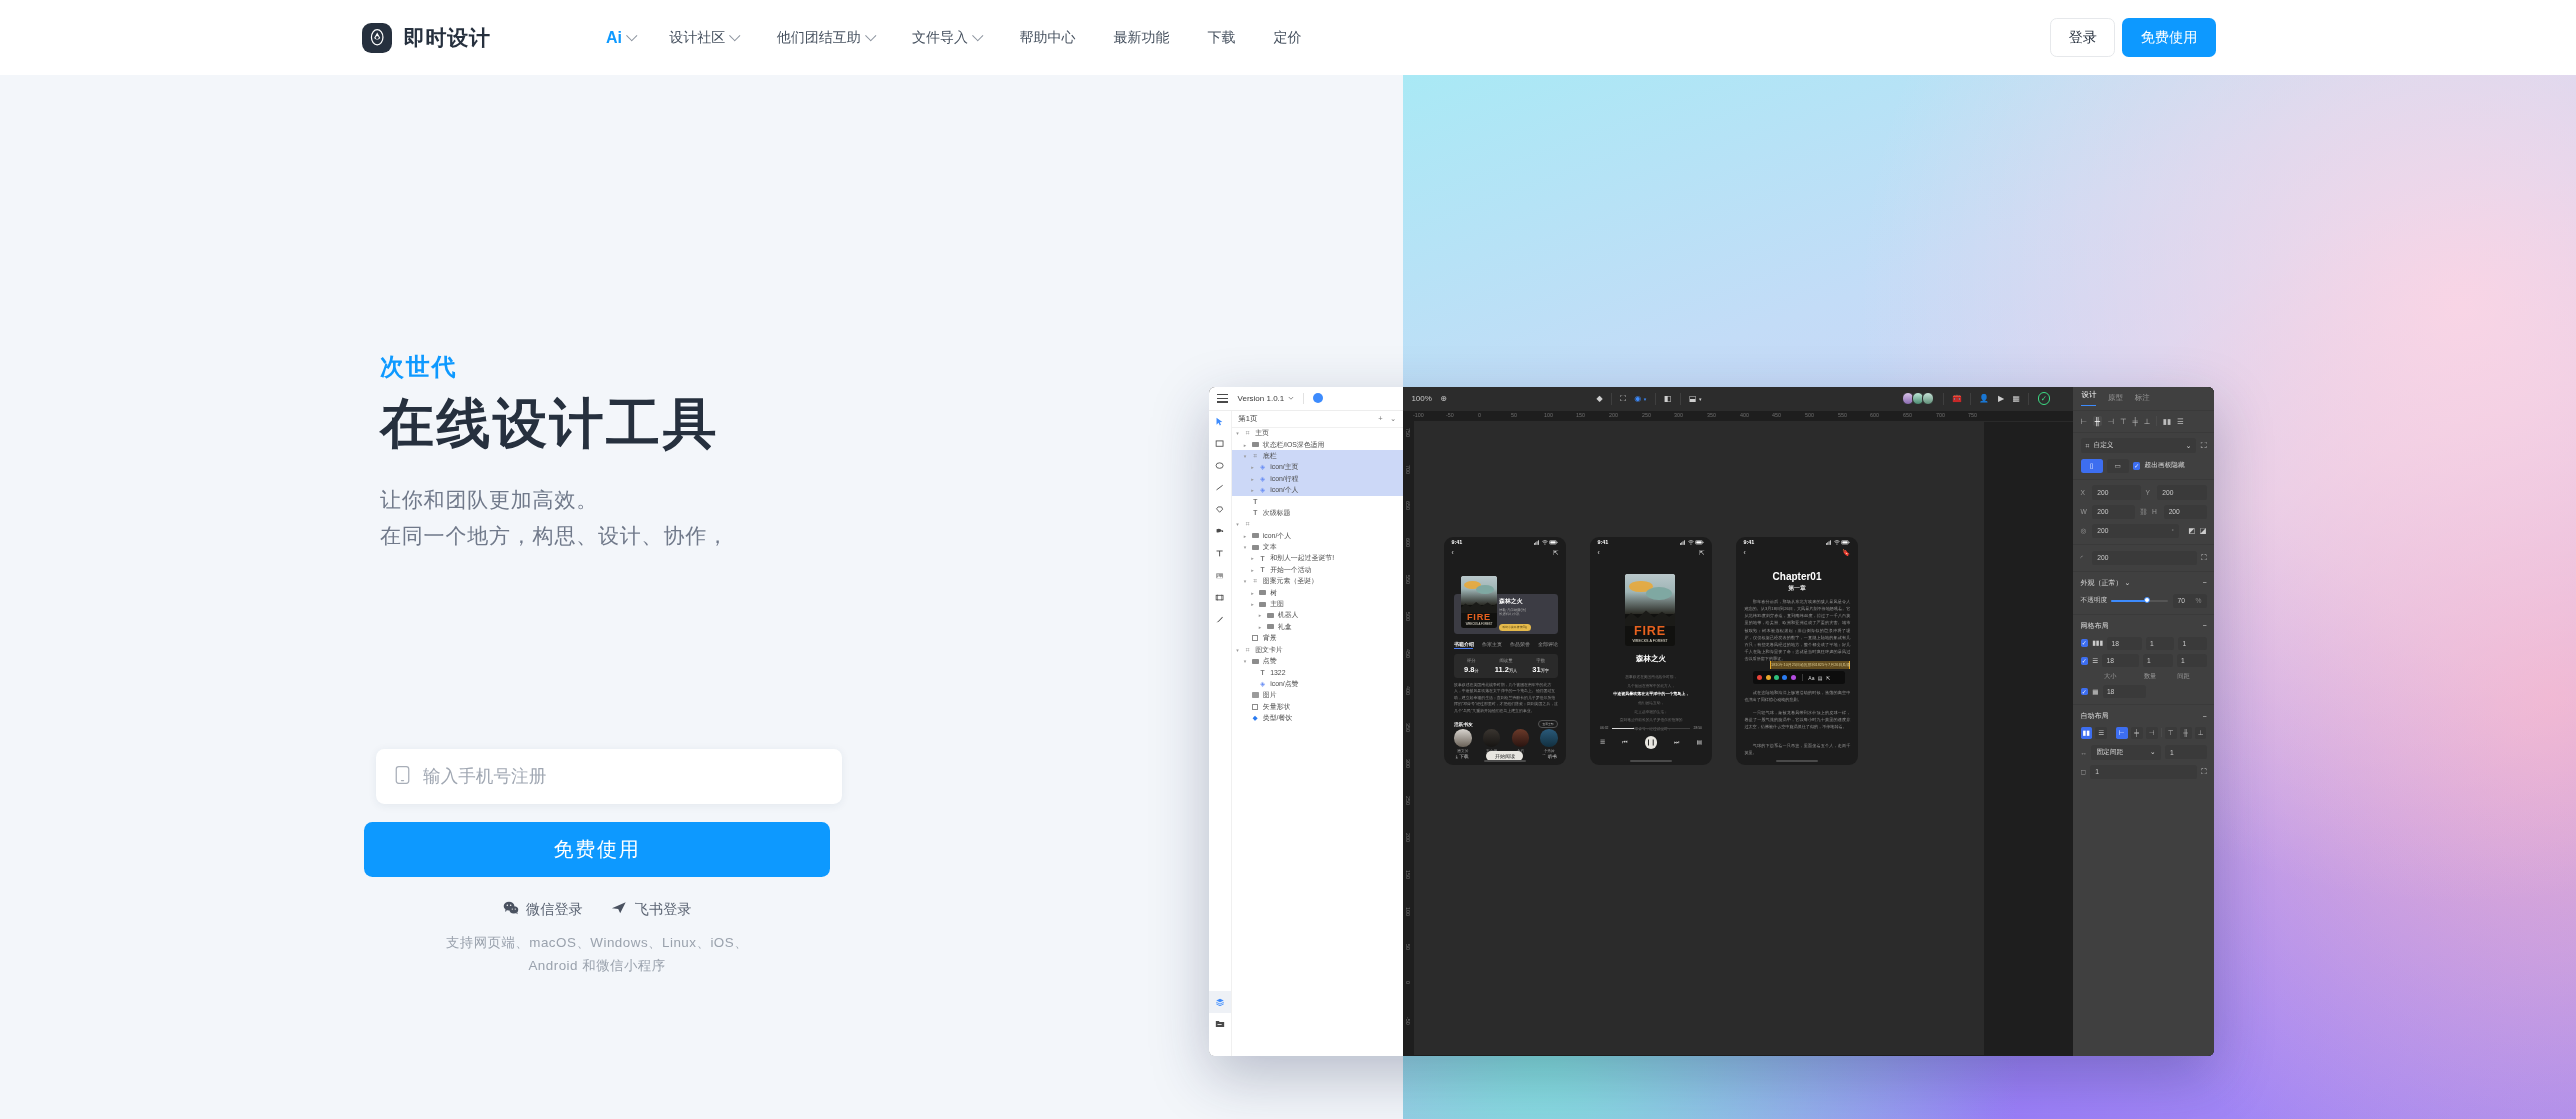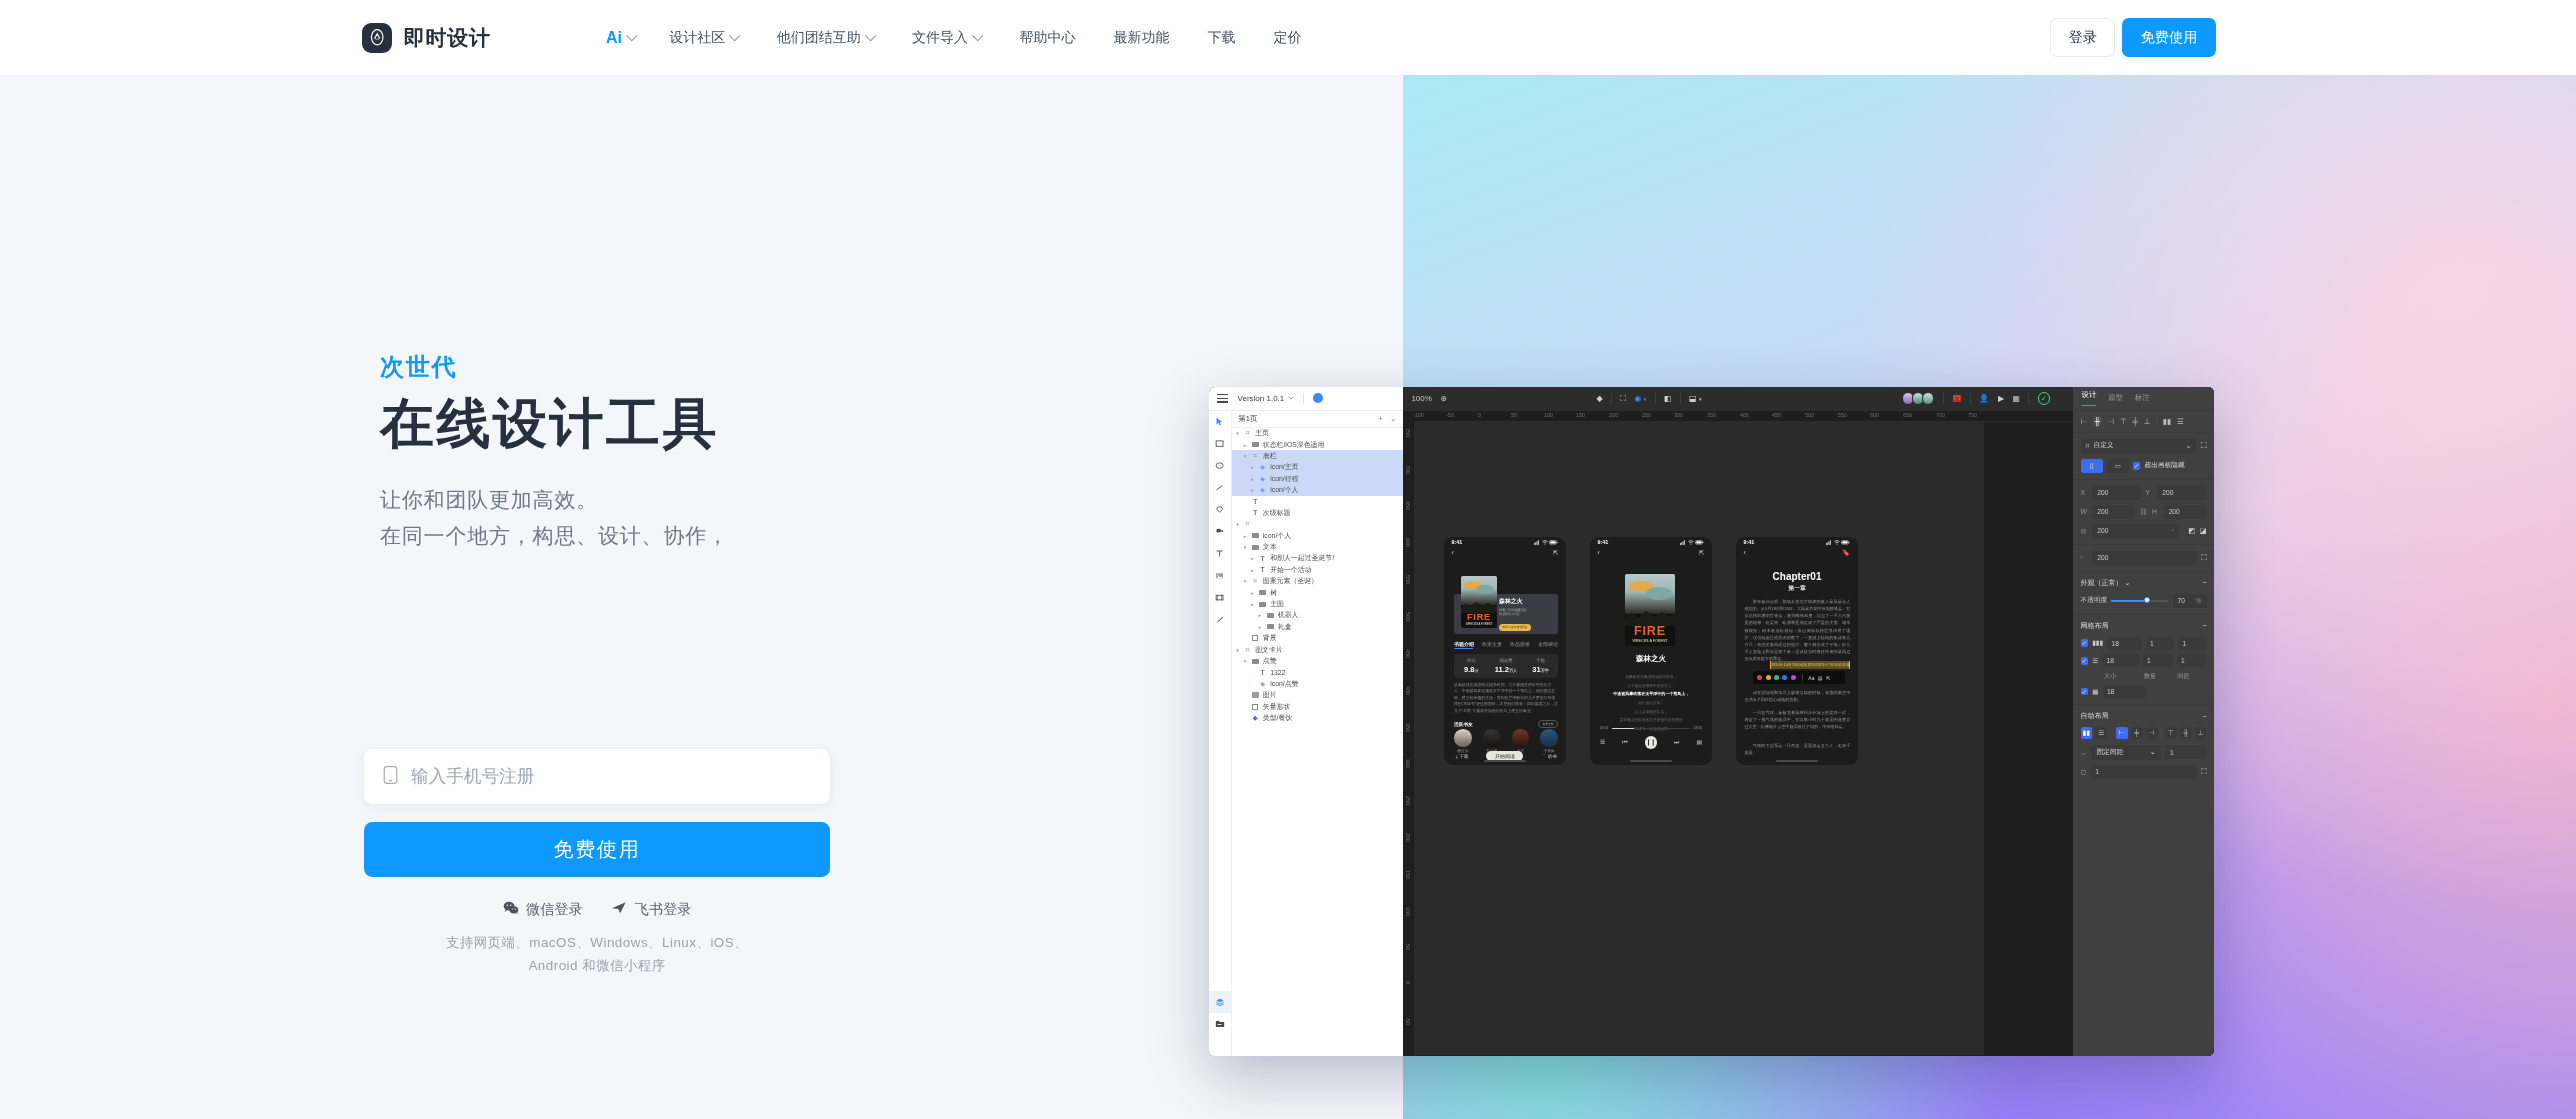--- a/index.html
+++ b/index.html
@@ -62,21 +62,21 @@
 
   .hero-copy { position: absolute; left: 380px; top: 276px; width: 586px; }
   .eyebrow { font-size: 24px; font-weight: bold; color: #0d99ff; letter-spacing: 1.7px; }
   .headline { font-size: 54px; font-weight: bold; color: #26303e; letter-spacing: 2.5px; line-height: 1.25; margin-top: 6.7px; }
   .subcopy { font-size: 21px; color: #70798a; line-height: 1.7; margin-top: 25px; letter-spacing: 0.8px; }
 
   .signup { position: absolute; left: 364px; top: 674px; width: 466px; }
   .phone-field {
     width: 466px; height: 55px; background: #fff; border-radius: 8.4px;
     box-shadow: 0 1.7px 8.4px rgba(30,50,90,0.07);
-    display: flex; align-items: center; padding: 0 18.4px; gap: 11.7px;
+    display: flex; align-items: center; padding: 0 18.4px; gap: 11.7px; margin-left: 12px;
   }
   .phone-input {
     border: none; outline: none; background: transparent;
     font-size: 17.6px; color: #8a929d; width: 100%;
     font-family: "Liberation Sans", sans-serif;
   }
   .phone-input::placeholder { color: #a0a7b2; }
   .btn-cta {
     width: 466px; height: 55px; margin-top: 17.6px; border-radius: 8.4px;
     background: #0d99ff; border: none; color: #fff; font-size: 20px; cursor: pointer;

